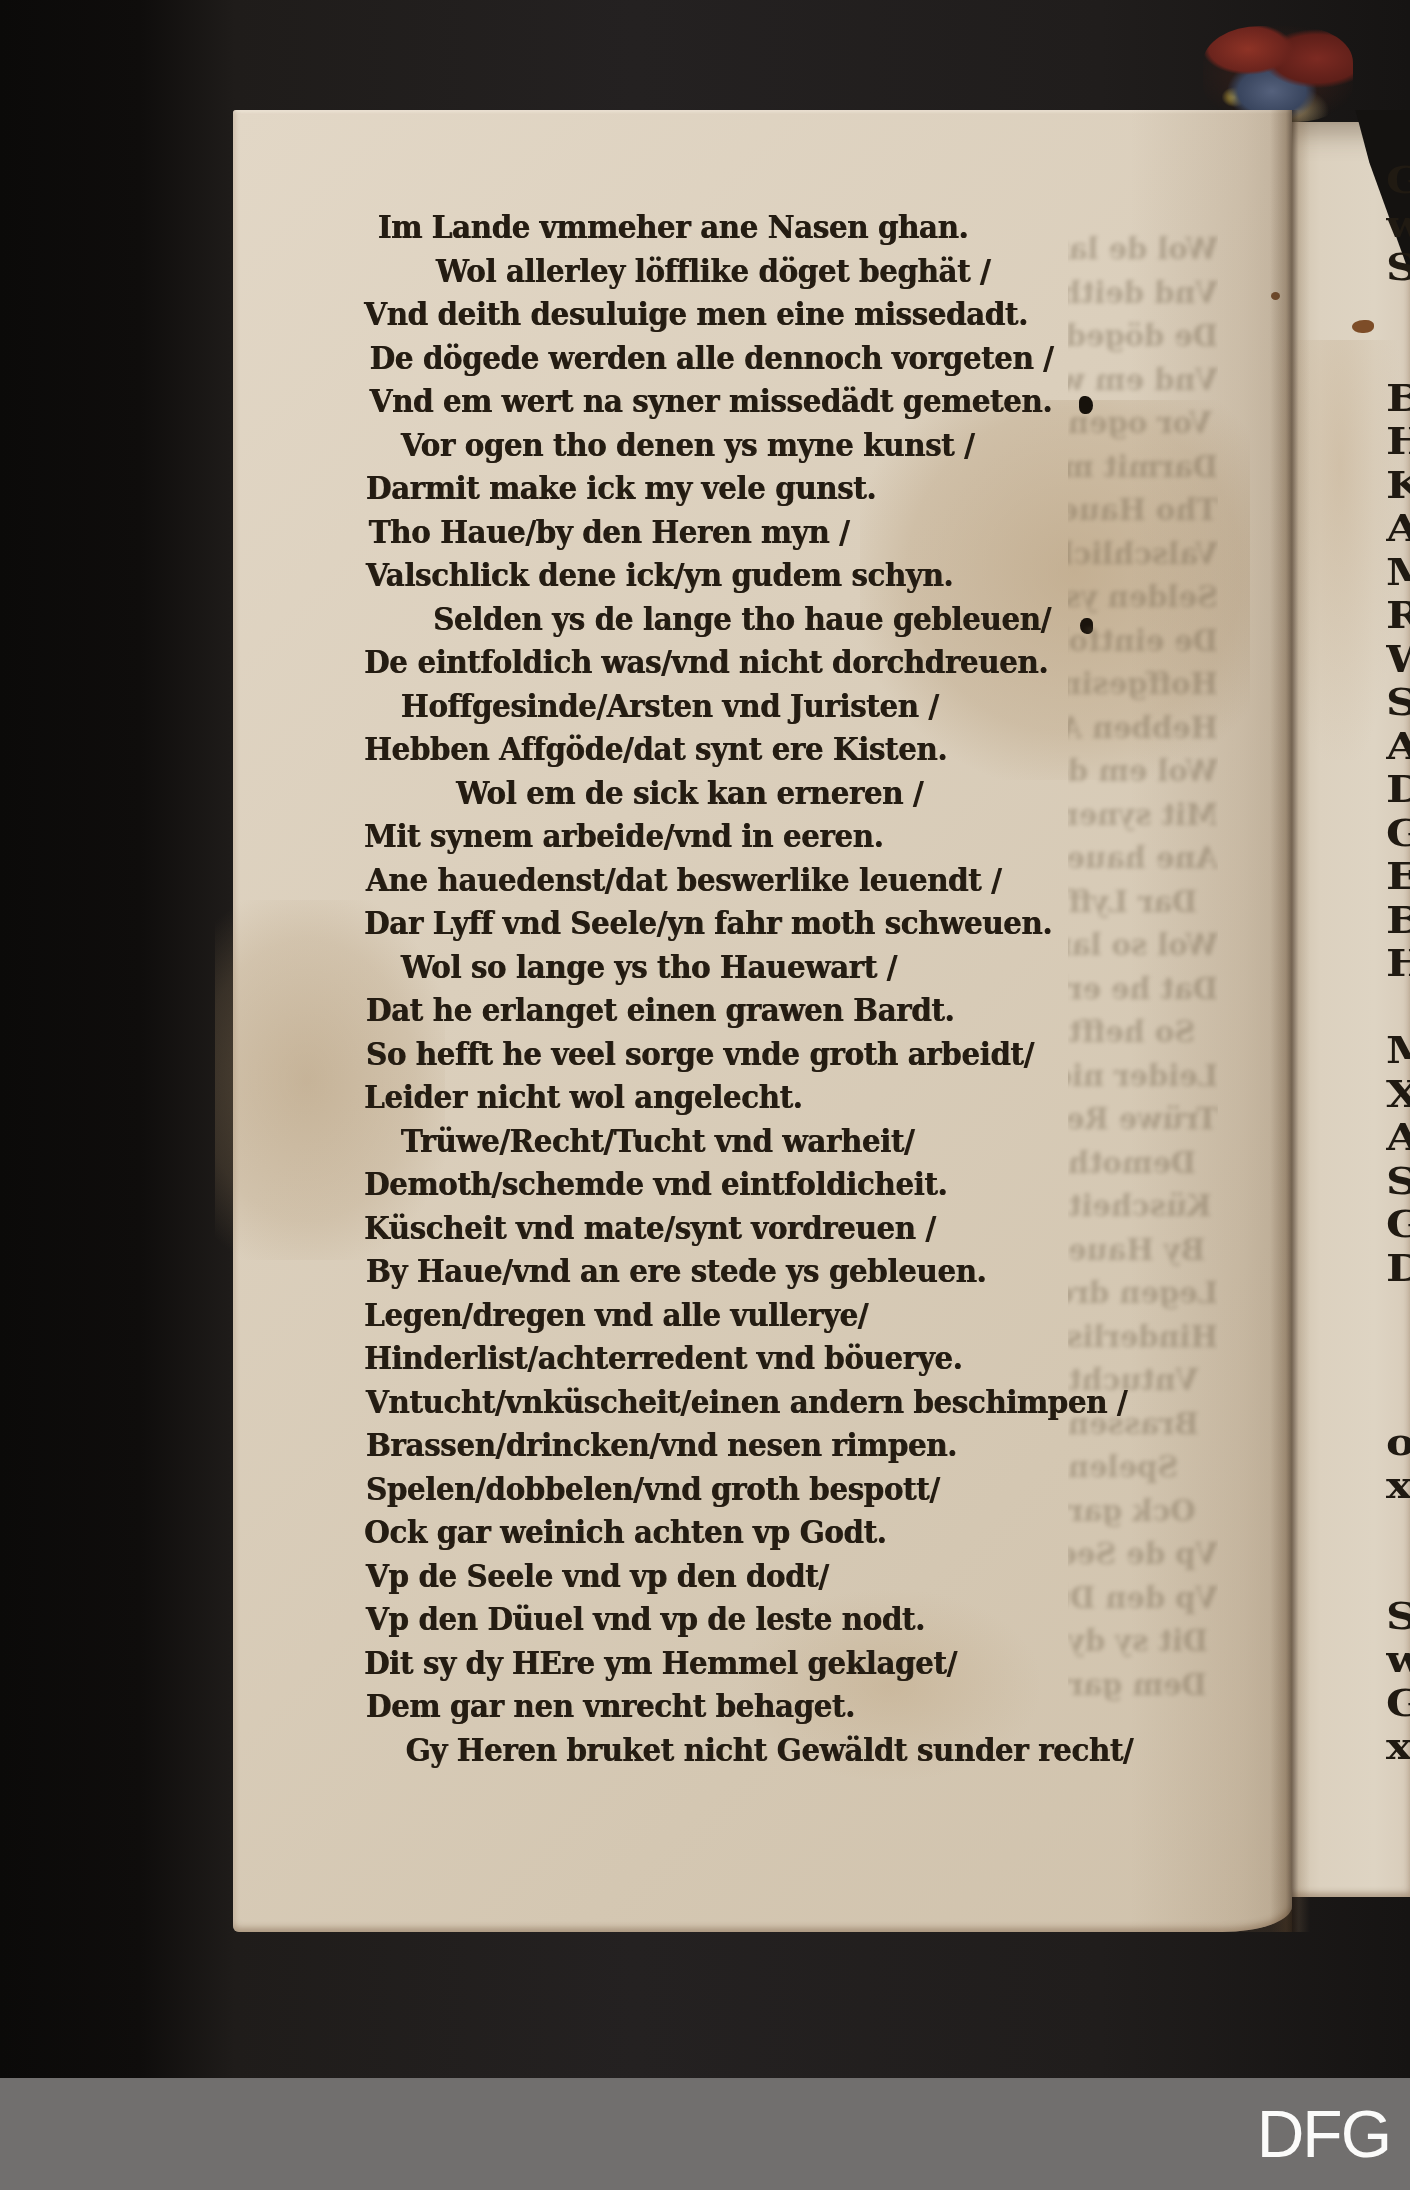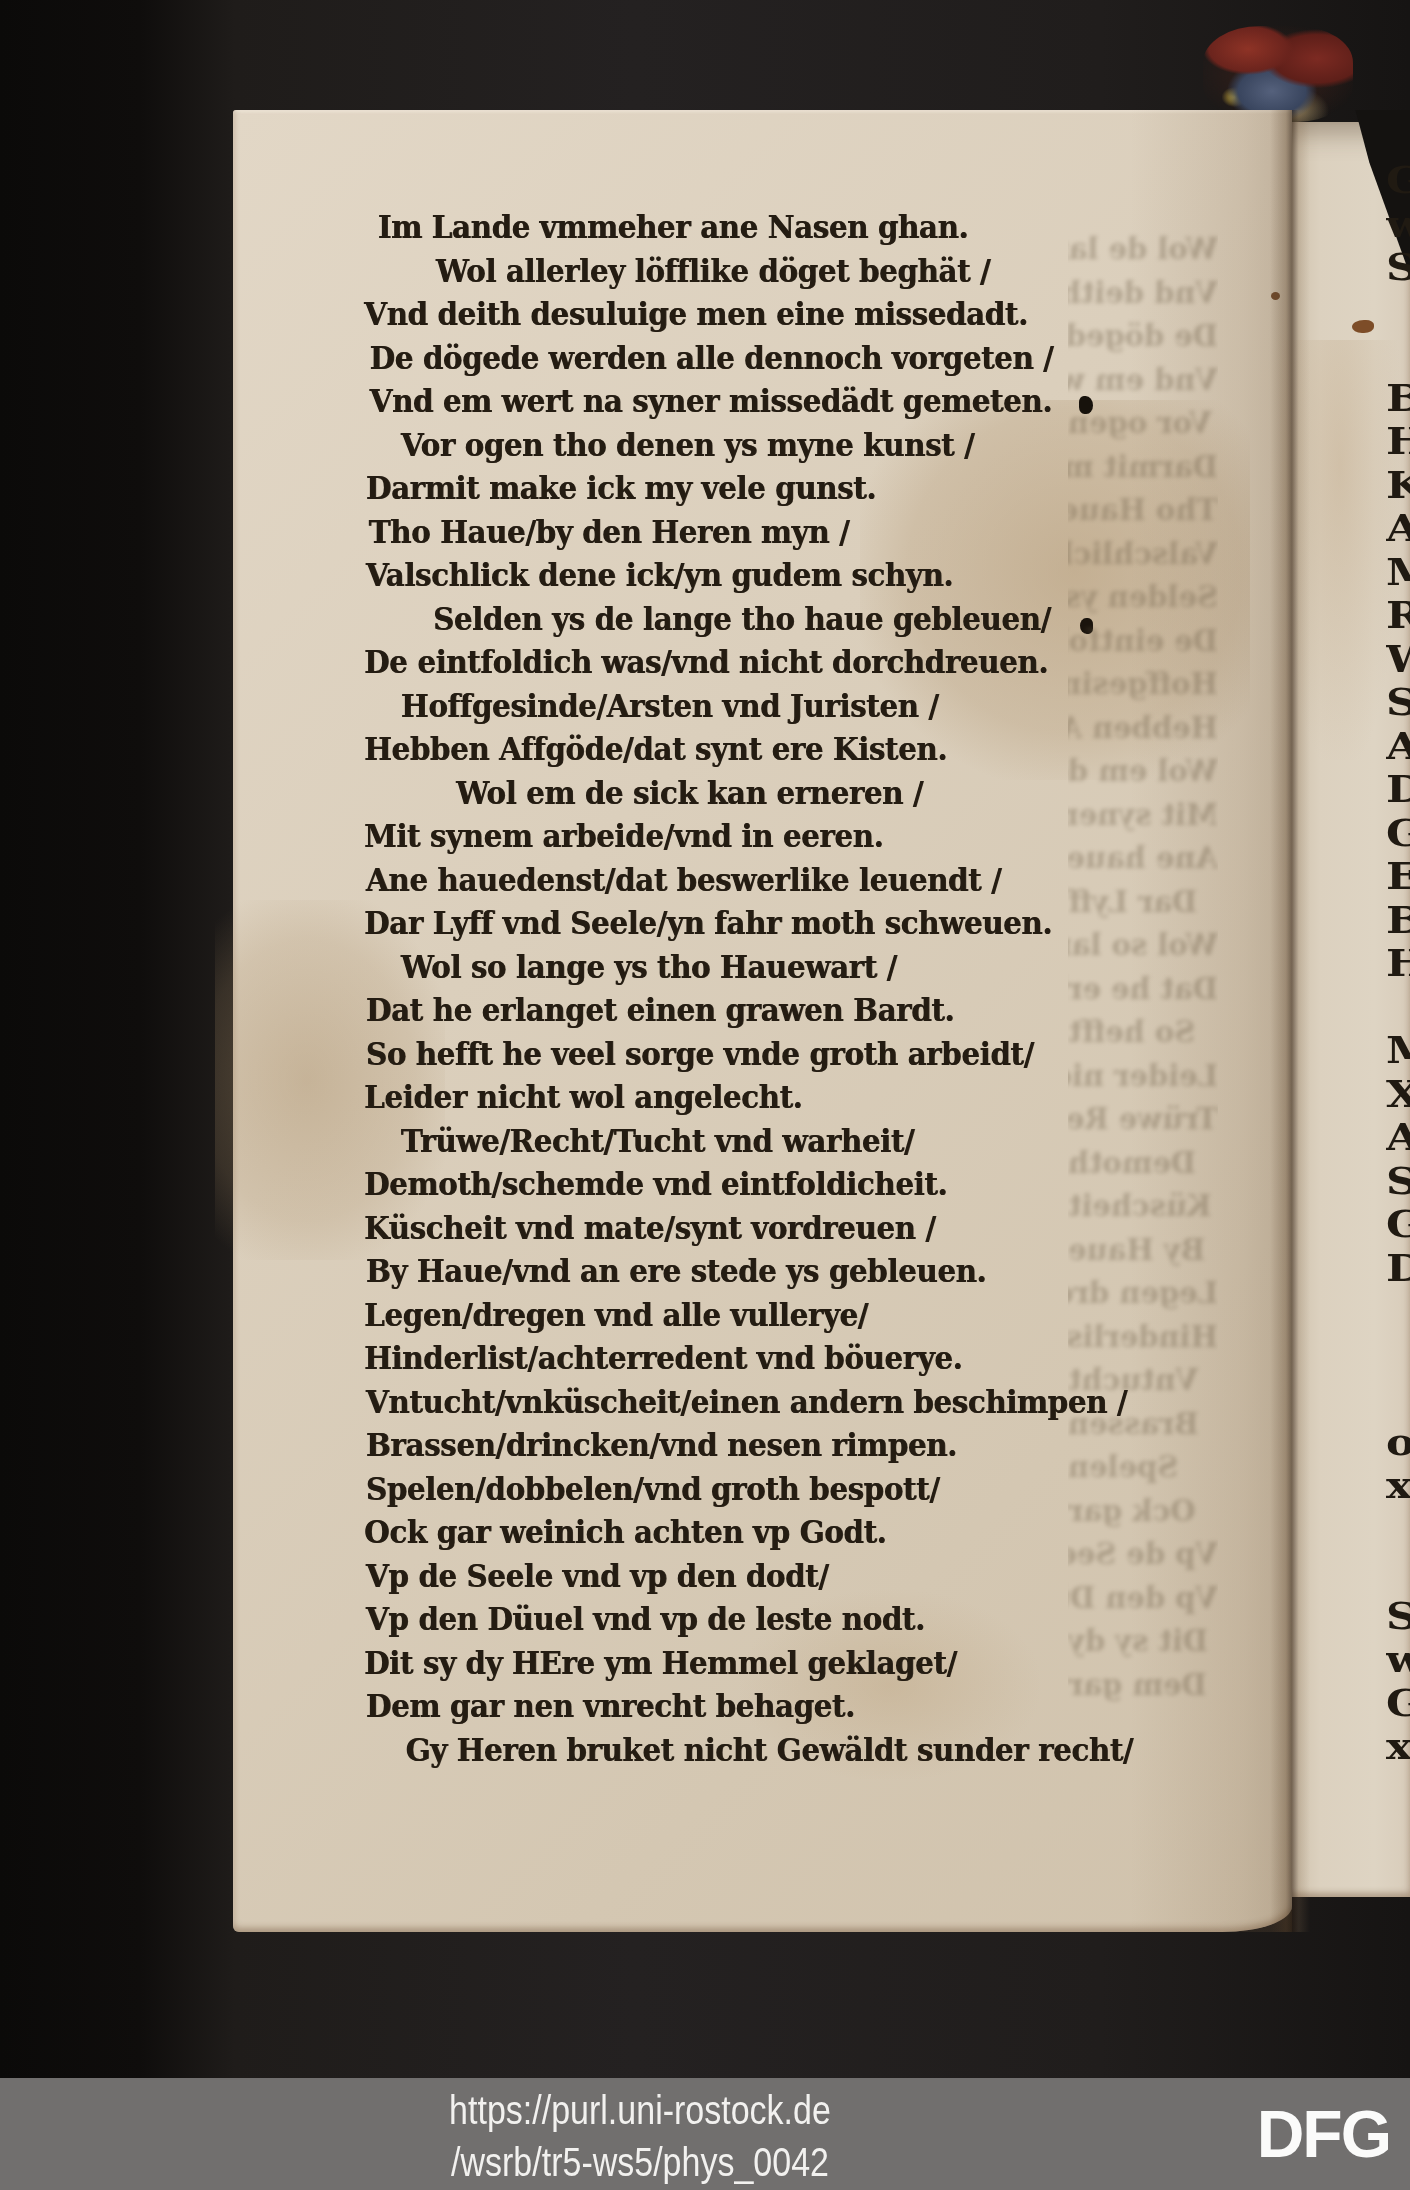--- a/index.html
+++ b/index.html
@@ -83,21 +83,21 @@
   }
   
   .footer{position:absolute; left:0; top:2078px; width:1410px; height:112px; background:#716f6e;}
   .footer-url{position:absolute; left:0; top:6px; width:1280px; text-align:center; color:#f2f1ef;}
   .footer-url .u-line{
     display:block; font-size:40px; line-height:52px; font-weight:400;
     transform:scaleX(.85); transform-origin:50% 50%; letter-spacing:0;
   }
   .dfg-logo{
     position:absolute; right:20px; top:12px;
-    font-size:66px; line-height:88px; font-weight:bold; letter-spacing:-2px; color:#fbfbfa;margin-left:20px;
+    font-size:66px; line-height:88px; font-weight:normal; letter-spacing:-2px; color:#fbfbfa;margin-left:20px;
   }
 </style>
 </head>
 <body>
 
 <div class="stage">
 
   <div class="endband"></div>
 
   <div class="page-main"></div>
@@ -229,20 +229,16 @@
       <div class="line" style="padding-left: 2px;">Spelen/dobbelen/vnd groth bespott/</div>
       <div class="line" style="padding-left: 0px;">Ock gar weinich achten vp Godt.</div>
       <div class="line" style="padding-left: 2px;">Vp de Seele vnd vp den dodt/</div>
       <div class="line" style="padding-left: 2px;">Vp den Düuel vnd vp de leste nodt.</div>
       <div class="line" style="padding-left: 0px;">Dit sy dy HEre ym Hemmel geklaget/</div>
       <div class="line" style="padding-left: 2px;">Dem gar nen vnrecht behaget.</div>
       <div class="line" style="padding-left: 45px;">Gy Heren bruket nicht Gewäldt sunder recht/</div>
     </div>
 
   <div class="footer">
-    <div class="footer-url">
-      <span class="u-line">https://purl.uni-rostock.de</span>
-      <span class="u-line">/wsrb/tr5-ws5/phys_0042</span>
-    </div>
     <div class="dfg-logo">DFG</div>
   </div>
 
 </div>
 
 </body></html>

